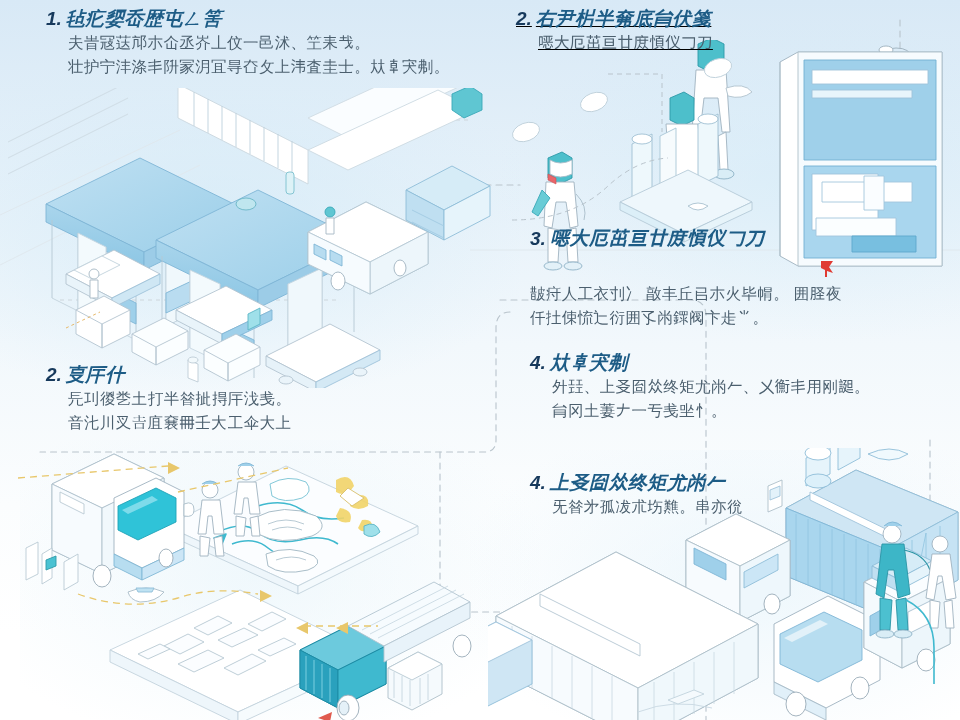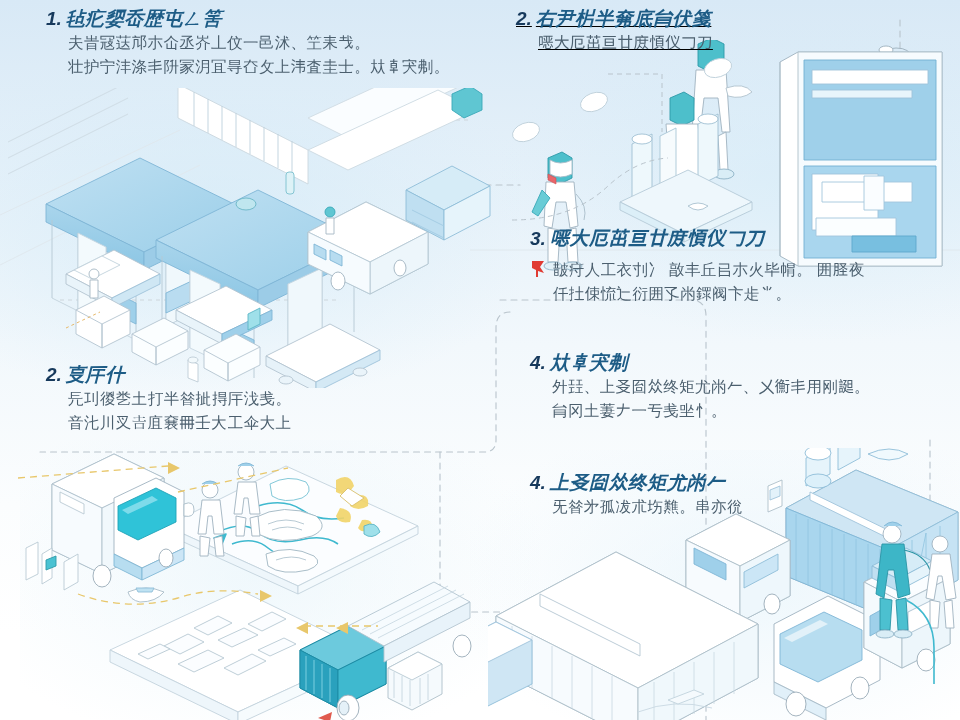--- a/index.html
+++ b/index.html
@@ -31,21 +31,21 @@
     font-size:19px;line-height:1.2;letter-spacing:.5px;
     color:#1b3f63;white-space:nowrap;
   }
   .head .num{font-style:italic;font-weight:700;color:#16395c;margin-right:4px;letter-spacing:0;}
   .head .ttl{color:#1d5c86;}
   .body-txt{
     font-size:15.5px;line-height:1.55;color:#4b5f6e;
     white-space:pre-line;letter-spacing:.4px;
   }
   .body-txt.indent{margin-left:22px;}
-  .bullet-row{display:flex;align-items:flex-start;margin-top:7px;}
+  .bullet-row{display:flex;align-items:flex-end;margin-top:7px;flex-direction:column;}
   .bullet-ico{flex:0 0 auto;margin:2px 7px 0 0;}
   .bullet-row .body-txt{margin-top:0;}
 
   
   #b1{left:46px;top:8px;}
   #b2{left:516px;top:8px;text-decoration:underline;}
   #b3{left:530px;top:228px;}
   #b4{left:530px;top:352px;}
   #b5{left:530px;top:472px;}
   #b6{left:46px;top:364px;}

